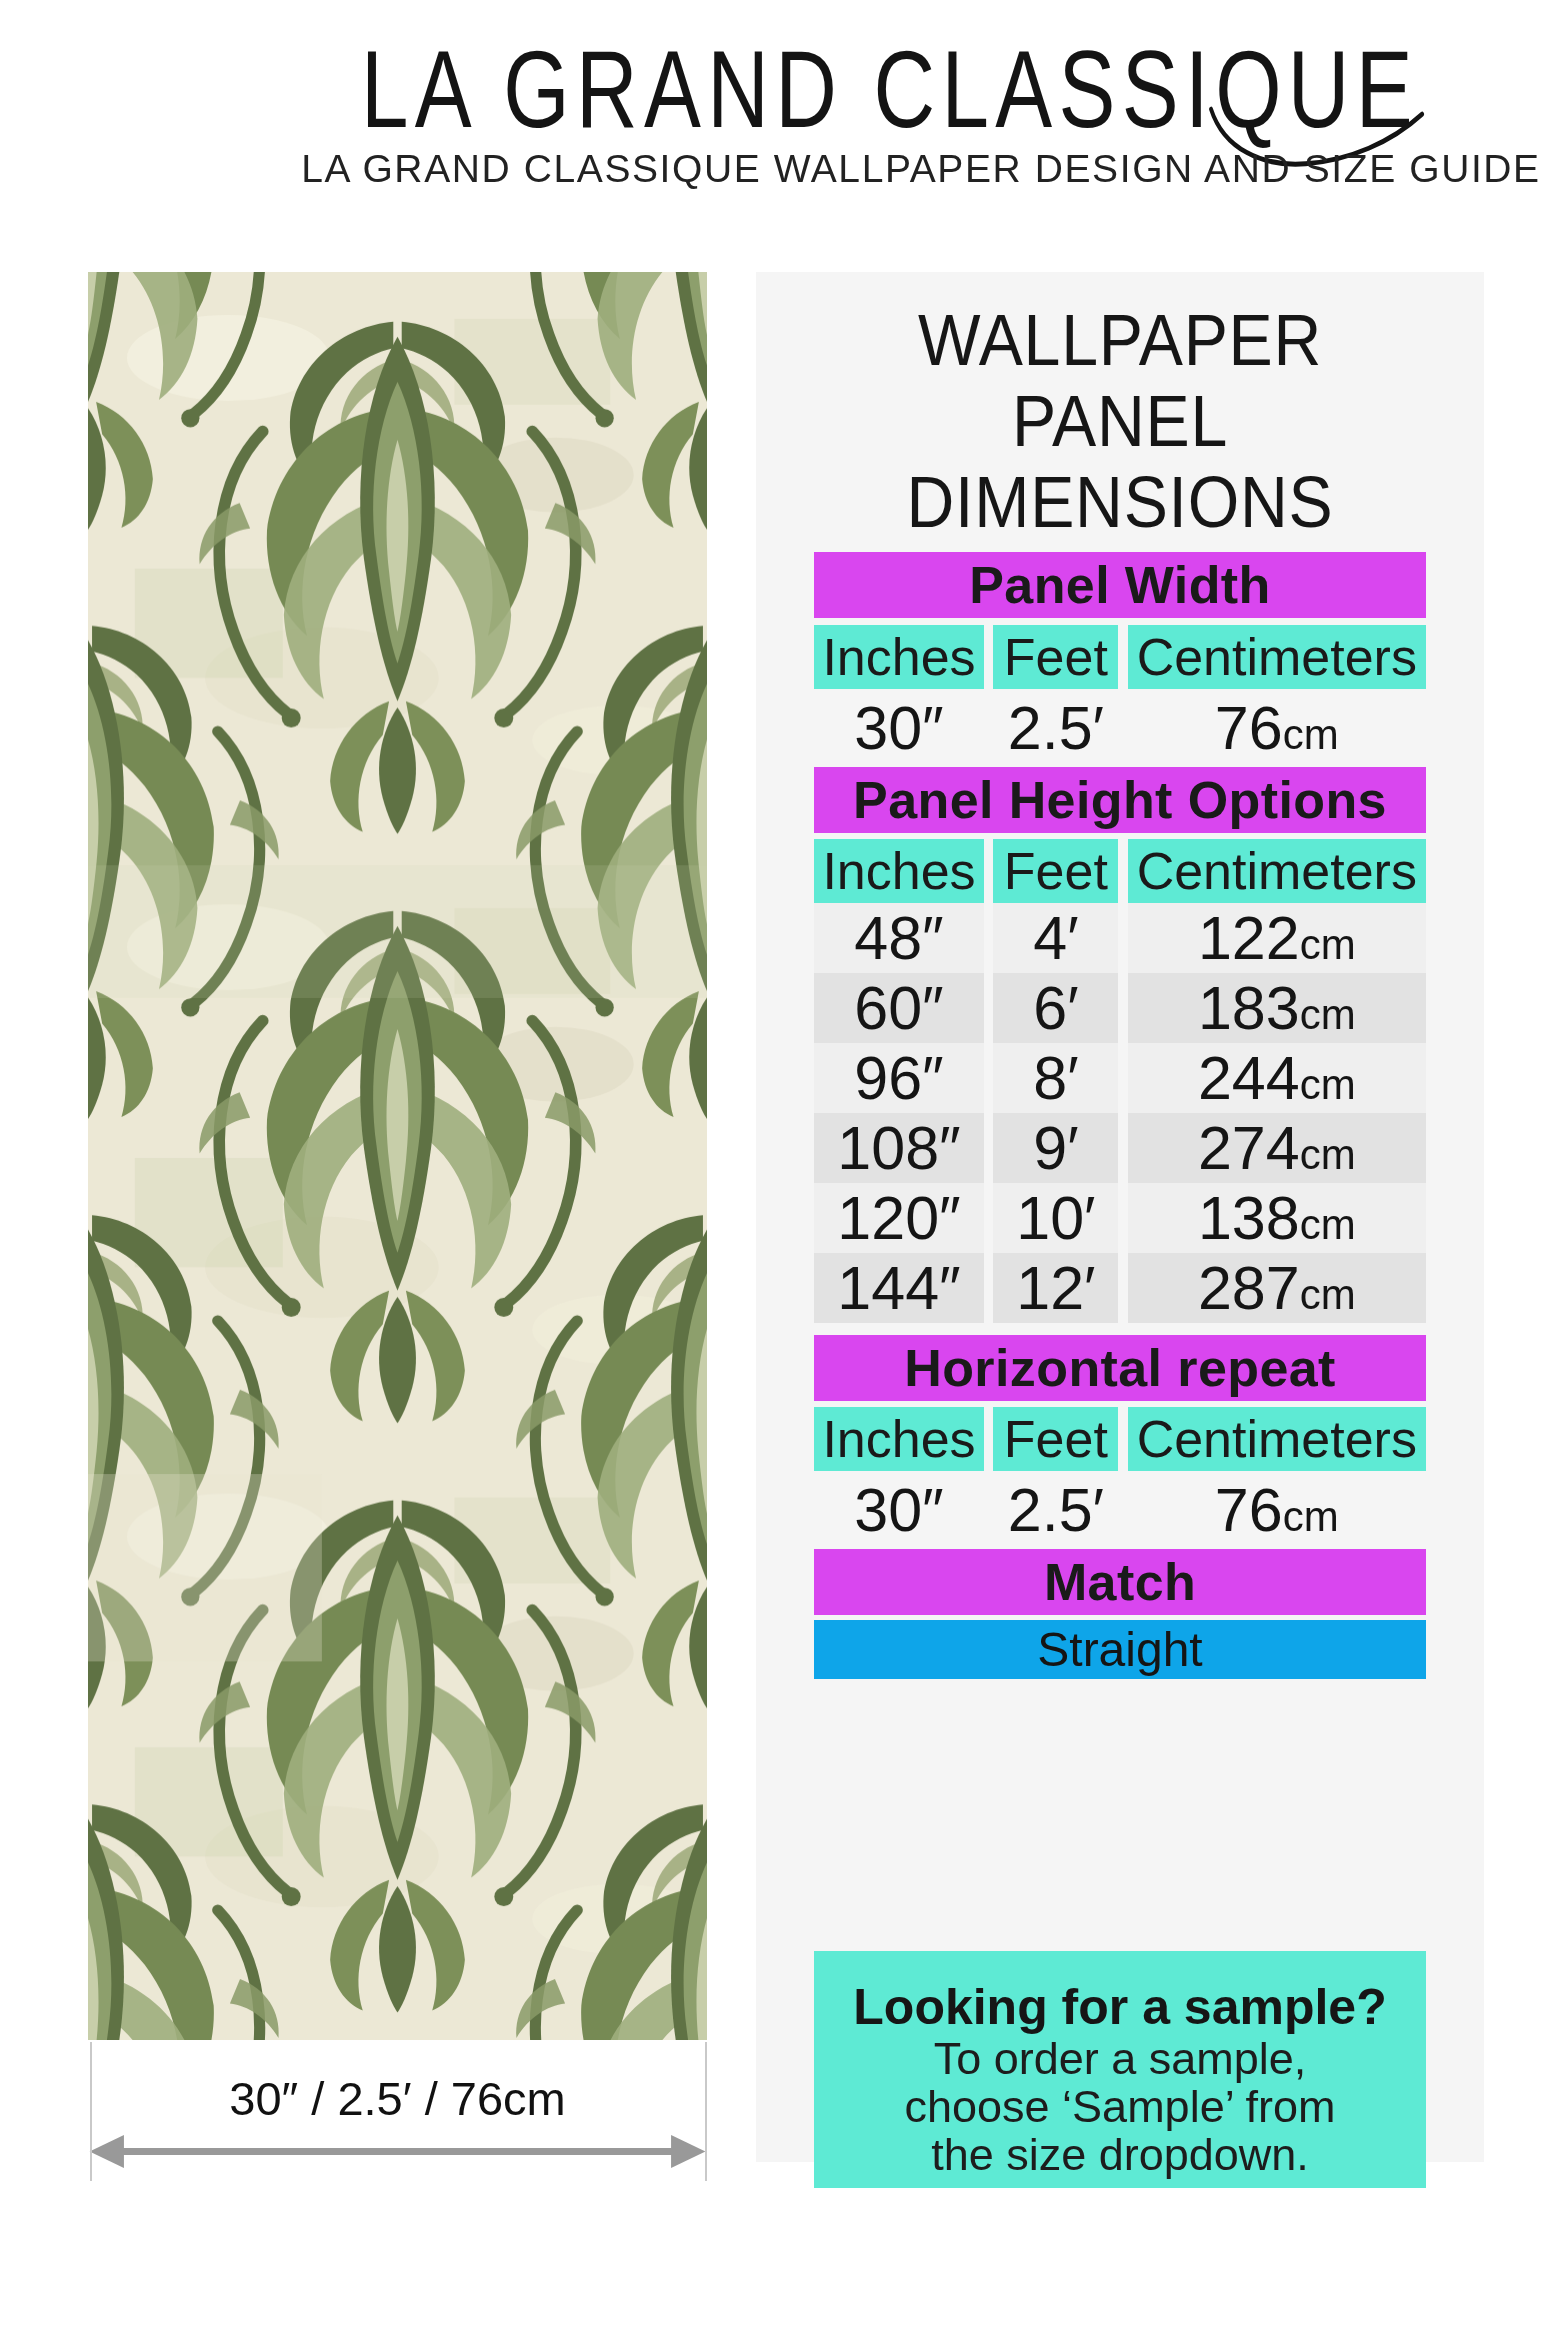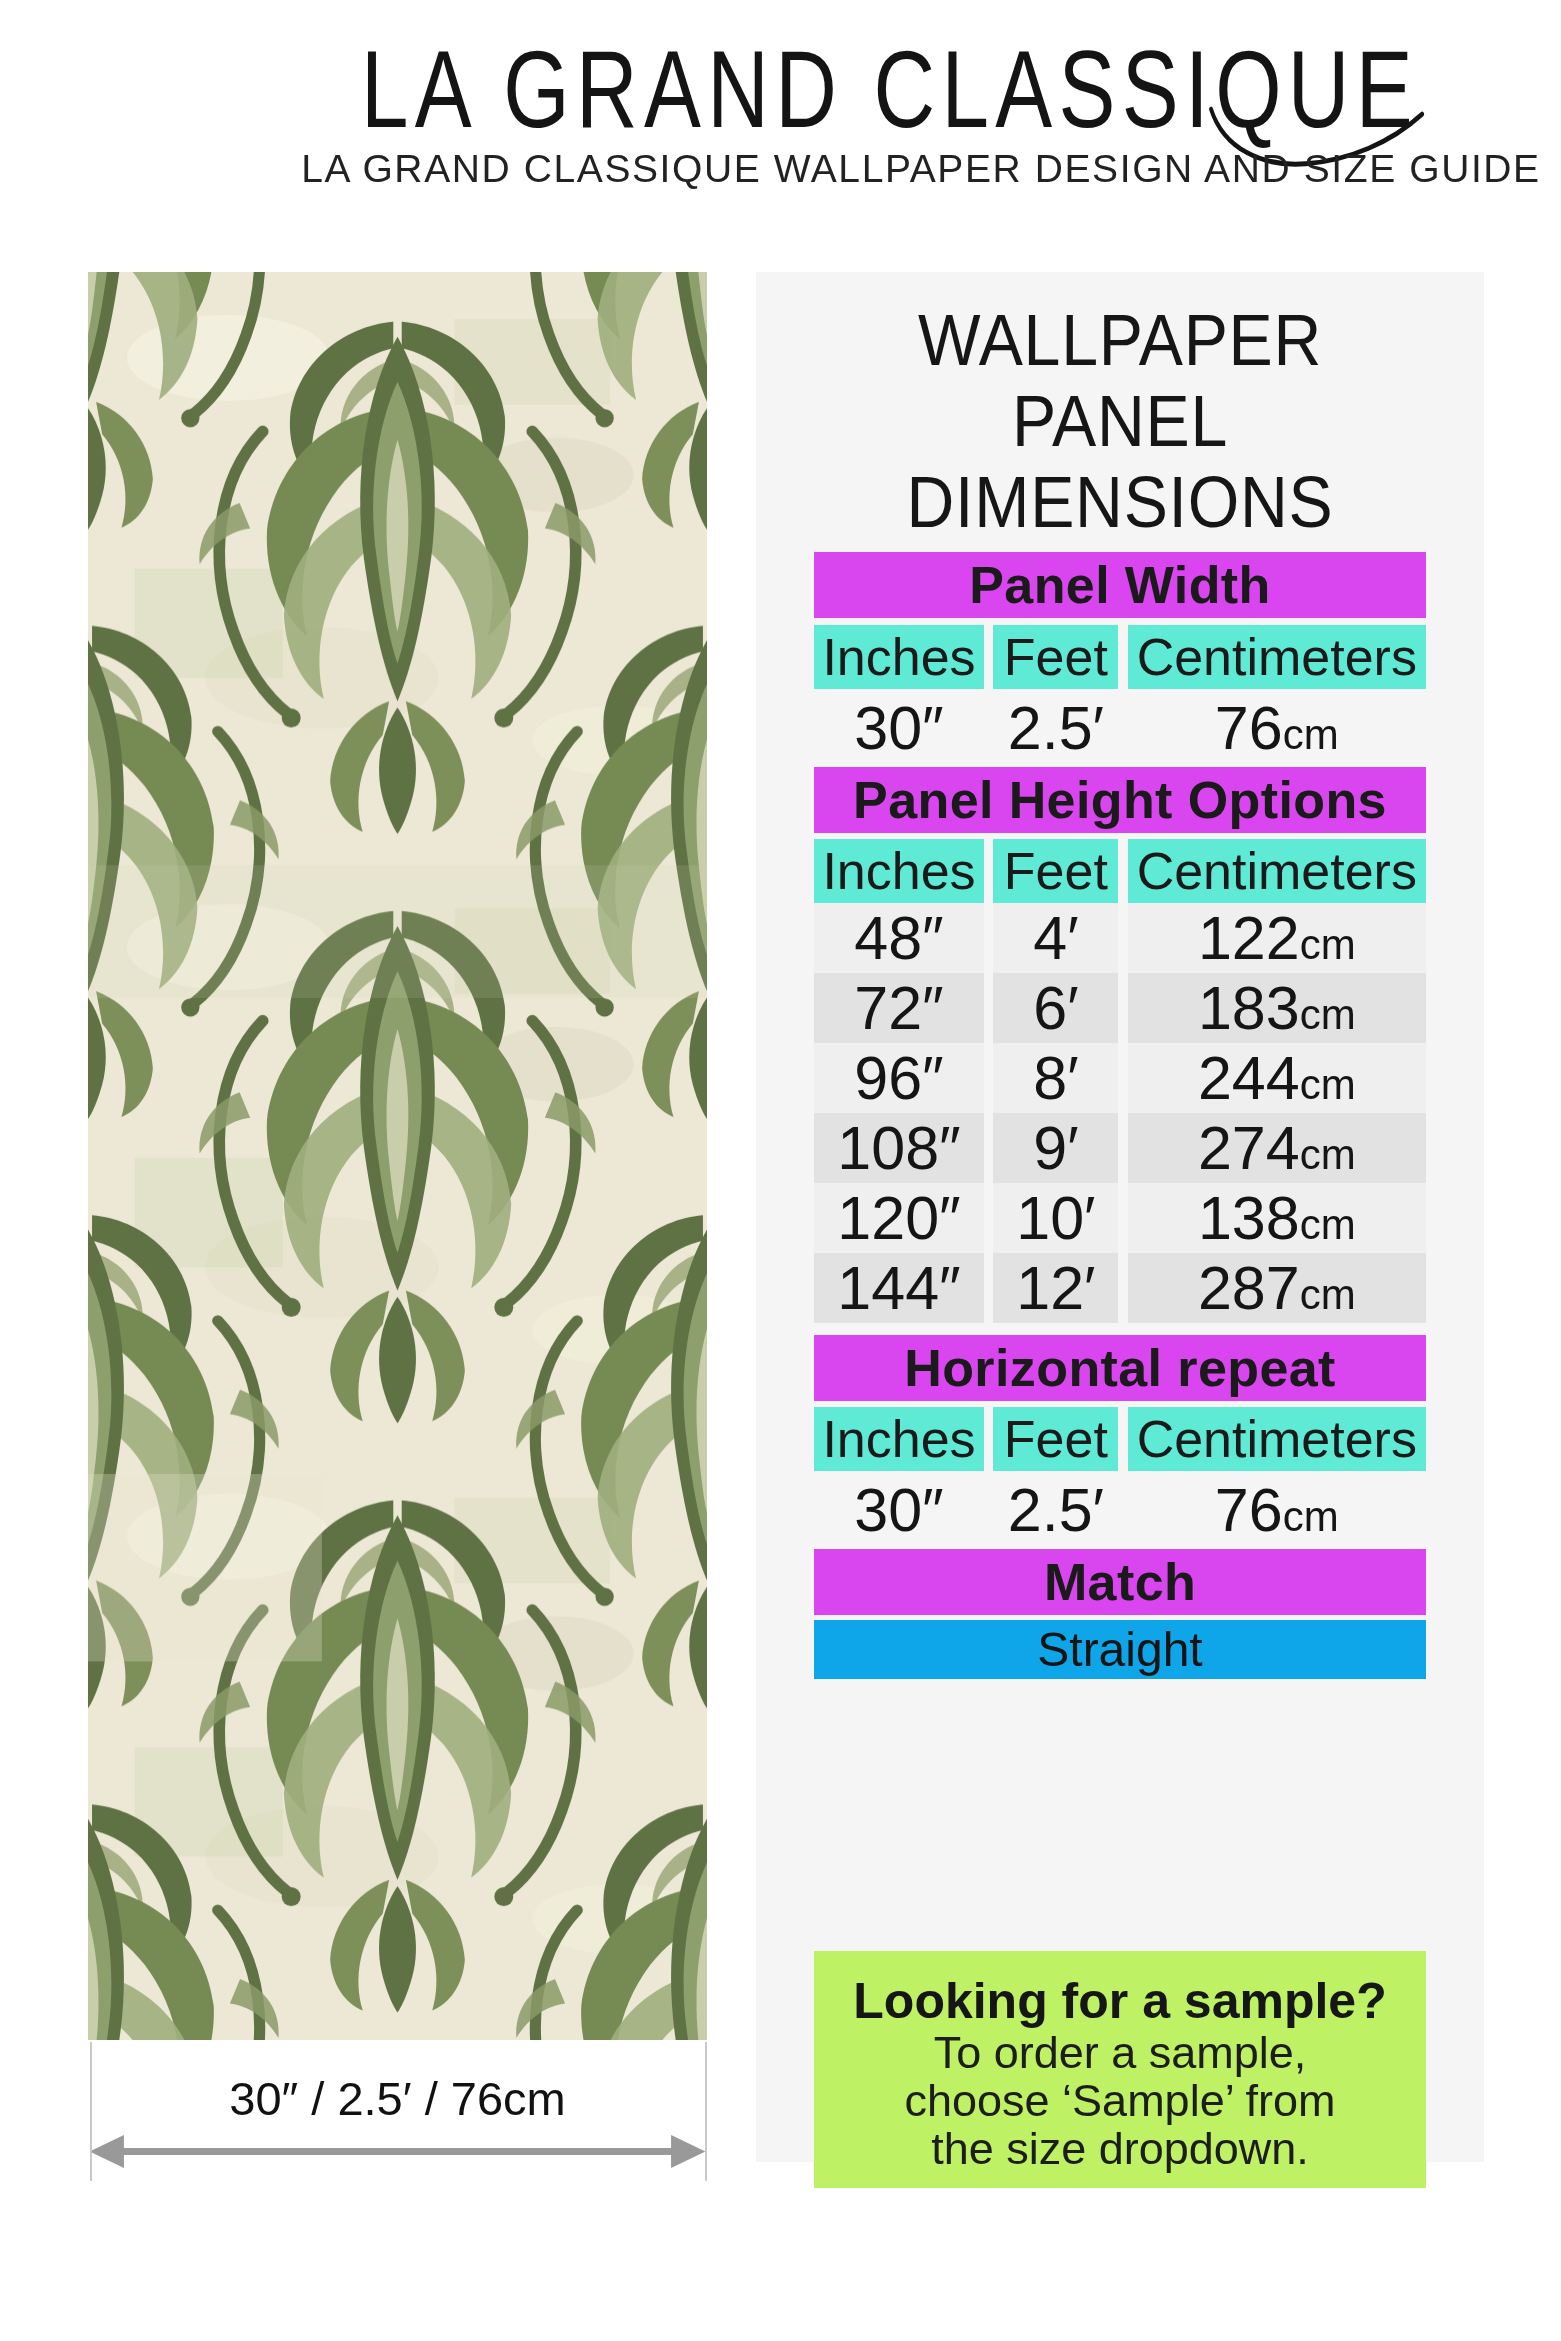--- a/index.html
+++ b/index.html
@@ -31,21 +31,21 @@
   .col-in { width:170px; }
   .col-ft { width:125px; }
   .col-cm { width:298px; }
   .trow { display:flex; gap:9.4px; }
   .trow .cell { height:70px; line-height:70px; text-align:center; font-size:61px; font-weight:300; background:transparent; color:#151515; }
   .vals .cell { height:78px; line-height:78px; background:transparent !important; }
   .zebra .trow:nth-child(odd) .cell { background:#efefef; }
   .zebra .trow:nth-child(even) .cell { background:#e2e2e2; }
   .unit { font-size:42px; font-weight:300; }
   .match-value { background:#0ea5e9; height:59px; line-height:59px; text-align:center; font-size:48px; font-weight:300; margin-top:4.7px; color:#151515; }
-  .sample-box { background:#bef264; margin-top:272px; height:237px; padding-top:22px; text-align:center; }
+  .sample-box { background:#5eead4; margin-top:272px; height:237px; padding-top:28px; text-align:center; }
   .sample-title { font-size:50px; line-height:56px; font-weight:700; color:#161616; }
   .sample-line { font-size:45px; line-height:48px; font-weight:300; color:#1d1d1d; }
 </style>
 </head>
 <body>
 
 <div class="title-wrap">
   <h1 class="main-title">LA GRAND CLASSIQUE</h1>
   <svg class="swash" viewBox="0 0 350 84">
     <path d="M10,6 C30,54 90,76 158,72 C226,68 292,46 340,12" fill="none" stroke="#141414" stroke-width="6" stroke-linecap="round"></path>
@@ -133,21 +133,21 @@
     <div class="cell col-ft">Feet</div>
     <div class="cell col-cm">Centimeters</div>
   </div>
   <div class="zebra">
       <div class="trow">
         <div class="cell col-in">48″</div>
         <div class="cell col-ft">4′</div>
         <div class="cell col-cm"><span>122</span><span class="unit">cm</span></div>
       </div>
       <div class="trow">
-        <div class="cell col-in">72″</div>
+        <div class="cell col-in">60″</div>
         <div class="cell col-ft">6′</div>
         <div class="cell col-cm"><span>183</span><span class="unit">cm</span></div>
       </div>
       <div class="trow">
         <div class="cell col-in">96″</div>
         <div class="cell col-ft">8′</div>
         <div class="cell col-cm"><span>244</span><span class="unit">cm</span></div>
       </div>
       <div class="trow">
         <div class="cell col-in">108″</div>

